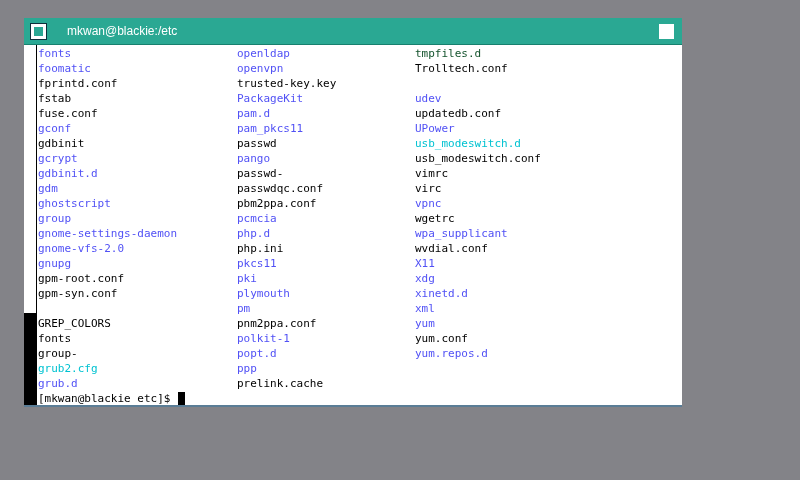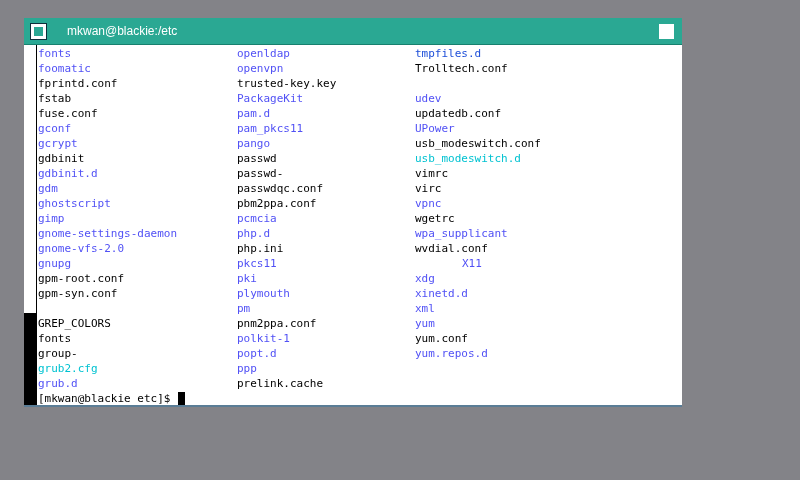--- a/index.html
+++ b/index.html
@@ -63,35 +63,35 @@
       <div class="titletext">mkwan@blackie:/etc</div>
       <div class="max-btn"></div>
     </div>
 
     <div class="term">
       <div class="scrollbar">
         <div class="scroll-thumb"></div>
       </div>
       <div class="content">
         <div id="listing">
-            <div class="row"><span class="c1" style="color: rgb(81, 81, 245);">fonts</span><span class="c2" style="color: rgb(81, 81, 245);">openldap</span><span class="c3" style="color: #1d4ed8;">tmpfiles.d</span></div>
+            <div class="row"><span class="c1" style="color: rgb(81, 81, 245);">fonts</span><span class="c2" style="color: rgb(81, 81, 245);">openldap</span><span class="c3" style="color: #14532d;">tmpfiles.d</span></div>
             <div class="row"><span class="c1" style="color: rgb(81, 81, 245);">foomatic</span><span class="c2" style="color: rgb(81, 81, 245);">openvpn</span><span class="c3" style="color: rgb(0, 0, 0);">Trolltech.conf</span></div>
             <div class="row"><span class="c1" style="color: rgb(0, 0, 0);">fprintd.conf</span><span class="c3" style="color: rgb(0, 0, 0);">trusted-key.key</span></div>
             <div class="row"><span class="c1" style="color: rgb(0, 0, 0);">fstab</span><span class="c2" style="color: rgb(81, 81, 245);">PackageKit</span><span class="c3" style="color: rgb(81, 81, 245);">udev</span></div>
             <div class="row"><span class="c1" style="color: rgb(0, 0, 0);">fuse.conf</span><span class="c2" style="color: rgb(81, 81, 245);">pam.d</span><span class="c3" style="color: rgb(0, 0, 0);">updatedb.conf</span></div>
             <div class="row"><span class="c1" style="color: rgb(81, 81, 245);">gconf</span><span class="c2" style="color: rgb(81, 81, 245);">pam_pkcs11</span><span class="c3" style="color: rgb(81, 81, 245);">UPower</span></div>
+            <div class="row"><span class="c1" style="color: rgb(0, 0, 0);">gdbinit</span><span class="c2" style="color: rgb(0, 0, 0);">passwd</span><span class="c3" style="color: rgb(0, 194, 209);">usb_modeswitch.d</span></div>
             <div class="row"><span class="c1" style="color: rgb(81, 81, 245);">gcrypt</span><span class="c2" style="color: rgb(81, 81, 245);">pango</span><span class="c3" style="color: rgb(0, 0, 0);">usb_modeswitch.conf</span></div>
-            <div class="row"><span class="c1" style="color: rgb(0, 0, 0);">gdbinit</span><span class="c2" style="color: rgb(0, 0, 0);">passwd</span><span class="c3" style="color: rgb(0, 194, 209);">usb_modeswitch.d</span></div>
             <div class="row"><span class="c1" style="color: rgb(81, 81, 245);">gdbinit.d</span><span class="c2" style="color: rgb(0, 0, 0);">passwd-</span><span class="c3" style="color: rgb(0, 0, 0);">vimrc</span></div>
             <div class="row"><span class="c1" style="color: rgb(81, 81, 245);">gdm</span><span class="c2" style="color: rgb(0, 0, 0);">passwdqc.conf</span><span class="c3" style="color: rgb(0, 0, 0);">virc</span></div>
             <div class="row"><span class="c1" style="color: rgb(81, 81, 245);">ghostscript</span><span class="c2" style="color: rgb(0, 0, 0);">pbm2ppa.conf</span><span class="c3" style="color: rgb(81, 81, 245);">vpnc</span></div>
-            <div class="row"><span class="c1" style="color: rgb(81, 81, 245);">gimp</span><span class="c2" style="color: rgb(81, 81, 245);">pcmcia</span><span class="c3" style="color: rgb(0, 0, 0);">wgetrc</span></div>
+            <div class="row"><span class="c1" style="color: rgb(81, 81, 245);">group</span><span class="c2" style="color: rgb(81, 81, 245);">pcmcia</span><span class="c3" style="color: rgb(0, 0, 0);">wgetrc</span></div>
             <div class="row"><span class="c1" style="color: rgb(81, 81, 245);">gnome-settings-daemon</span><span class="c2" style="color: rgb(81, 81, 245);">php.d</span><span class="c3" style="color: rgb(81, 81, 245);">wpa_supplicant</span></div>
             <div class="row"><span class="c1" style="color: rgb(81, 81, 245);">gnome-vfs-2.0</span><span class="c2" style="color: rgb(0, 0, 0);">php.ini</span><span class="c3" style="color: rgb(0, 0, 0);">wvdial.conf</span></div>
-            <div class="row"><span class="c1" style="color: rgb(81, 81, 245);">gnupg</span><span class="c2" style="color: rgb(81, 81, 245);">pkcs11</span><span class="c3" style="color: rgb(81, 81, 245); margin-left: 47px;">X11</span></div>
+            <div class="row"><span class="c1" style="color: rgb(81, 81, 245);">gnupg</span><span class="c2" style="color: rgb(81, 81, 245);">pkcs11</span><span class="c3" style="color: rgb(81, 81, 245);">X11</span></div>
             <div class="row"><span class="c1" style="color: rgb(0, 0, 0);">gpm-root.conf</span><span class="c2" style="color: rgb(81, 81, 245);">pki</span><span class="c3" style="color: rgb(81, 81, 245);">xdg</span></div>
             <div class="row"><span class="c1" style="color: rgb(0, 0, 0);">gpm-syn.conf</span><span class="c2" style="color: rgb(81, 81, 245);">plymouth</span><span class="c3" style="color: rgb(81, 81, 245);">xinetd.d</span></div>
             <div class="row"><span class="c1" style="color: rgb(0, 0, 0); margin-top: 13px;">gpm-twiddler.conf</span><span class="c2" style="color: rgb(81, 81, 245);">pm</span><span class="c3" style="color: rgb(81, 81, 245);">xml</span></div>
             <div class="row"><span class="c1" style="color: rgb(0, 0, 0);">GREP_COLORS</span><span class="c2" style="color: rgb(0, 0, 0);">pnm2ppa.conf</span><span class="c3" style="color: rgb(81, 81, 245);">yum</span></div>
             <div class="row"><span class="c1" style="color: rgb(0, 0, 0);">fonts</span><span class="c2" style="color: rgb(81, 81, 245);">polkit-1</span><span class="c3" style="color: rgb(0, 0, 0);">yum.conf</span></div>
             <div class="row"><span class="c1" style="color: rgb(0, 0, 0);">group-</span><span class="c2" style="color: rgb(81, 81, 245);">popt.d</span><span class="c3" style="color: rgb(81, 81, 245);">yum.repos.d</span></div>
             <div class="row"><span class="c1" style="color: rgb(0, 194, 209);">grub2.cfg</span><span class="c2" style="color: rgb(81, 81, 245);">ppp</span><span class="c3"></span></div>
             <div class="row"><span class="c1" style="color: rgb(81, 81, 245);">grub.d</span><span class="c2" style="color: rgb(0, 0, 0);">prelink.cache</span><span class="c3"></span></div>
           </div>
         <div class="promptline">

